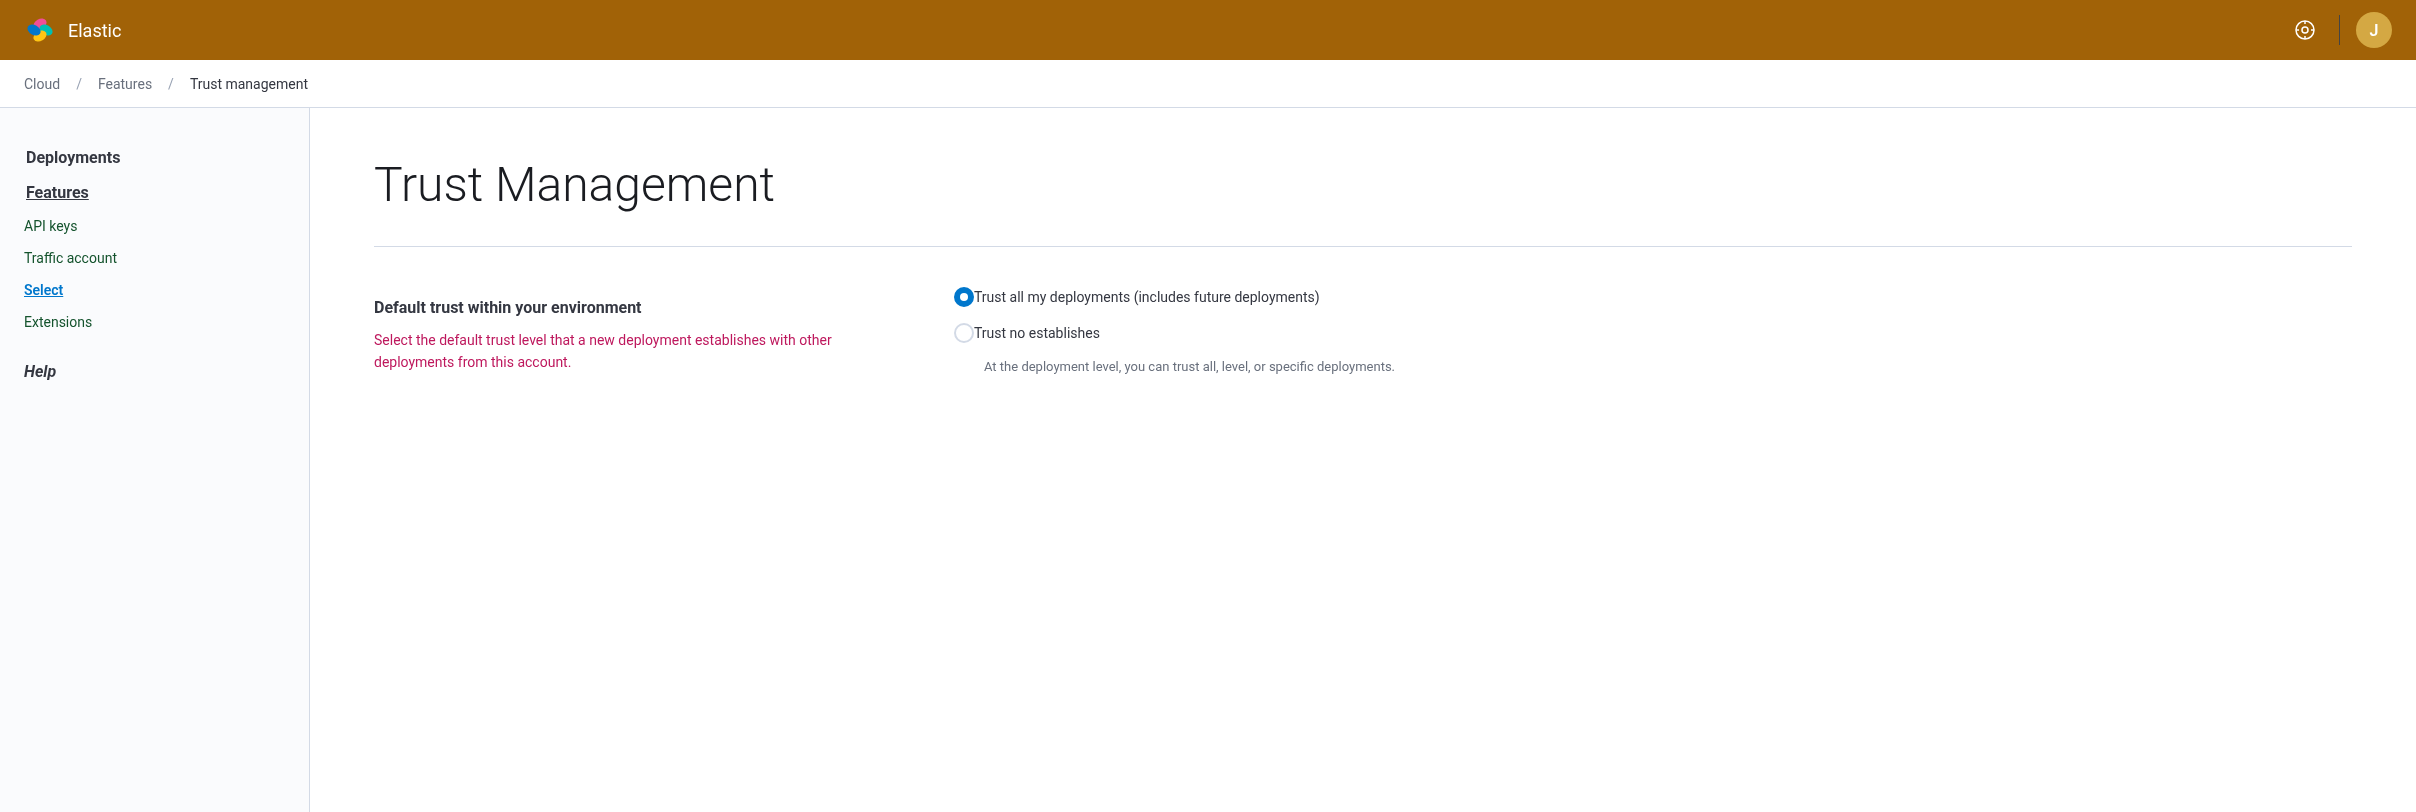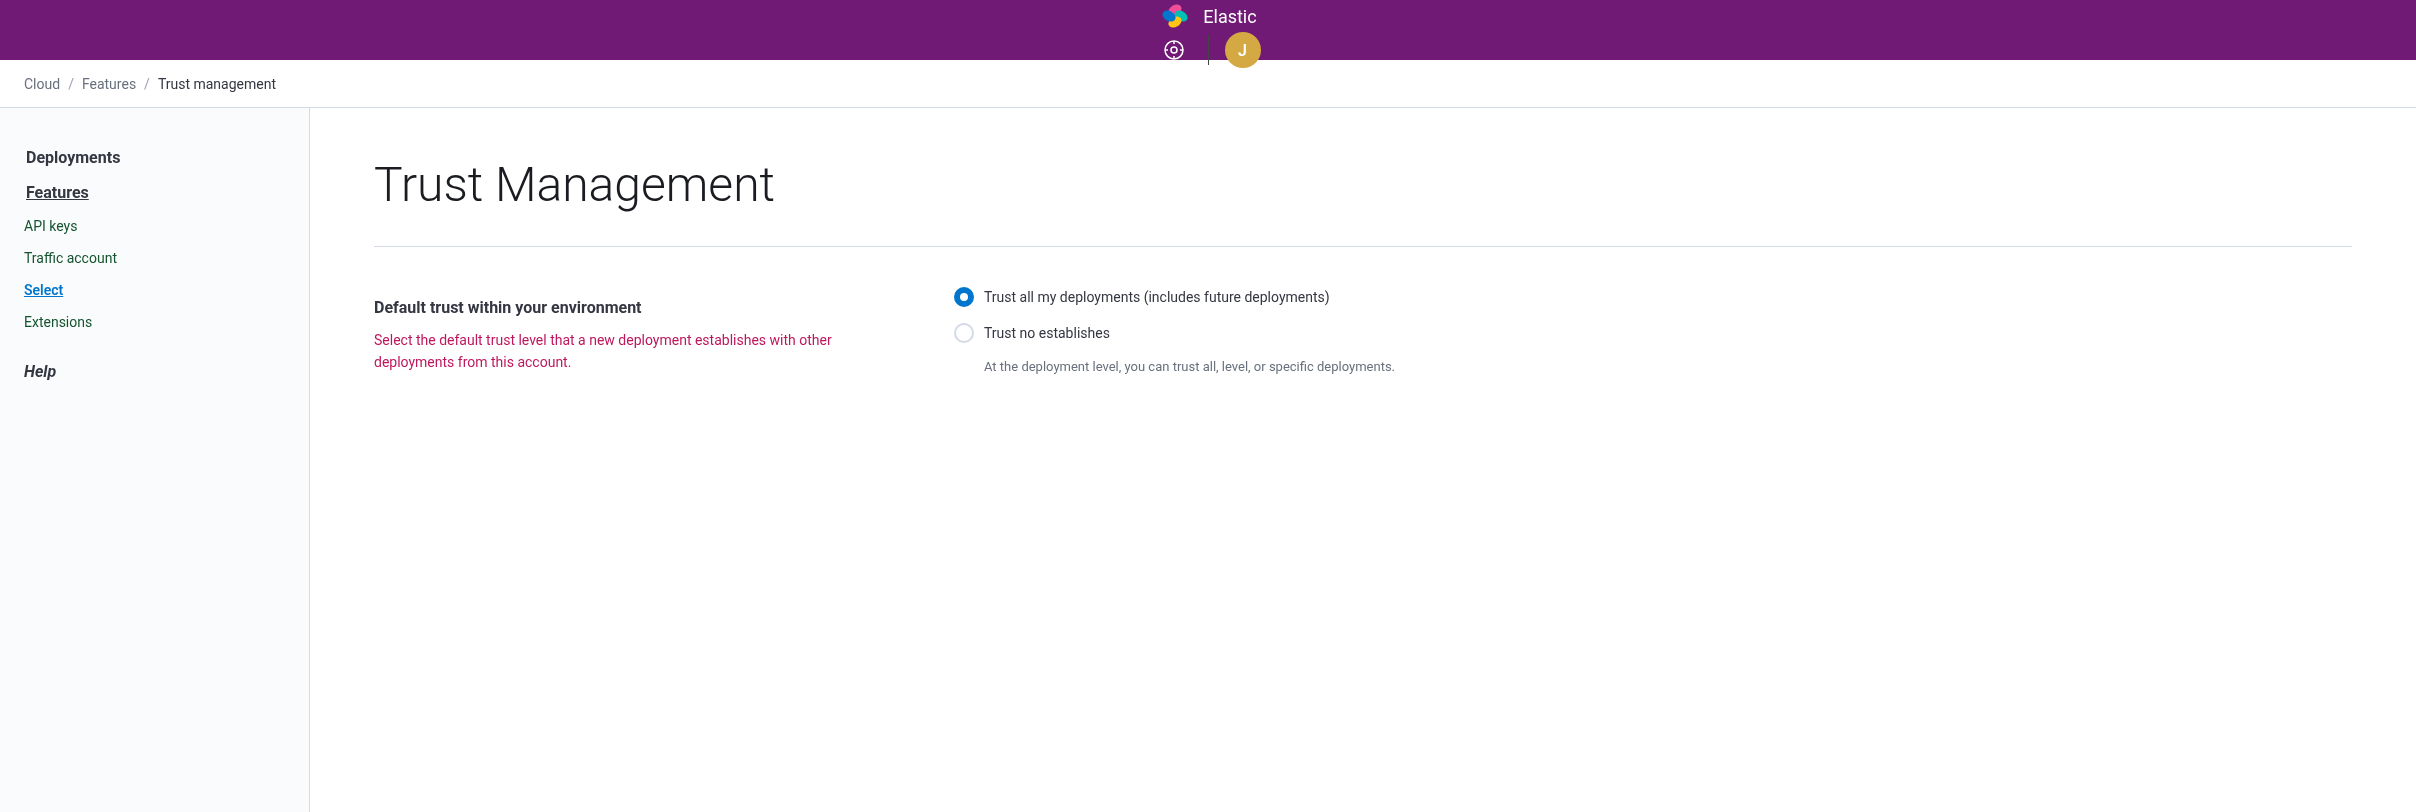--- a/index.html
+++ b/index.html
@@ -12,27 +12,26 @@
       font-family: -apple-system, BlinkMacSystemFont, "Segoe UI", Roboto, Helvetica, Arial, sans-serif;
       font-size: 14px;
       color: #343741;
       background: #f5f7fa;
       min-height: 812px;
       width: 2416px;
     }
 
     
     .top-nav {
-      background: #701a75;
+      background: #a16207;
       height: 60px;
       display: flex;
       align-items: center;
       justify-content: space-between;
       padding: 0 24px;
-      flex-direction: column;
     }
 
     .top-nav-left {
       display: flex;
       align-items: center;
       gap: 12px;
     }
 
     .elastic-logo {
       width: 32px;
@@ -90,21 +89,21 @@
       border-bottom: 1px solid #d3dae6;
       padding: 0 24px;
       height: 48px;
       display: flex;
       align-items: center;
     }
 
     .breadcrumb {
       display: flex;
       align-items: flex-end;
-      gap: 8px;
+      gap: 16px;
       font-size: 14px;
       color: #69707d;
     }
 
     .breadcrumb a {
       color: #69707d;
       text-decoration: none;
     }
 
     .breadcrumb-separator {
@@ -213,21 +212,20 @@
       line-height: 1.6;
     }
 
     .trust-options {
       flex: 1;
     }
 
     .radio-option {
       display: flex;
       align-items: center;
-      gap: 10px;
       margin-bottom: 16px;
       cursor: pointer;
     }
 
     .radio-circle {
       width: 20px;
       height: 20px;
       border-radius: 50%;
       border: 2px solid #d3dae6;
       display: flex;

